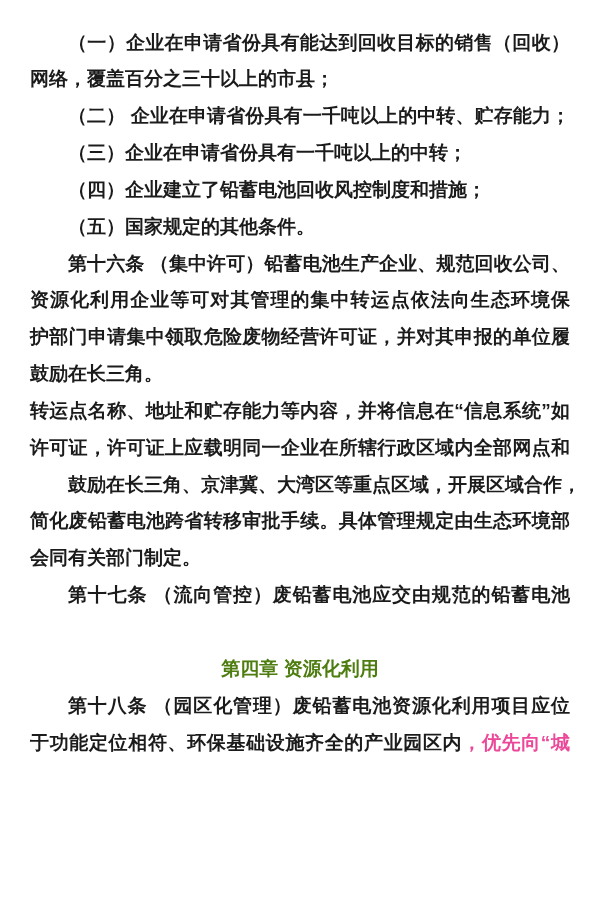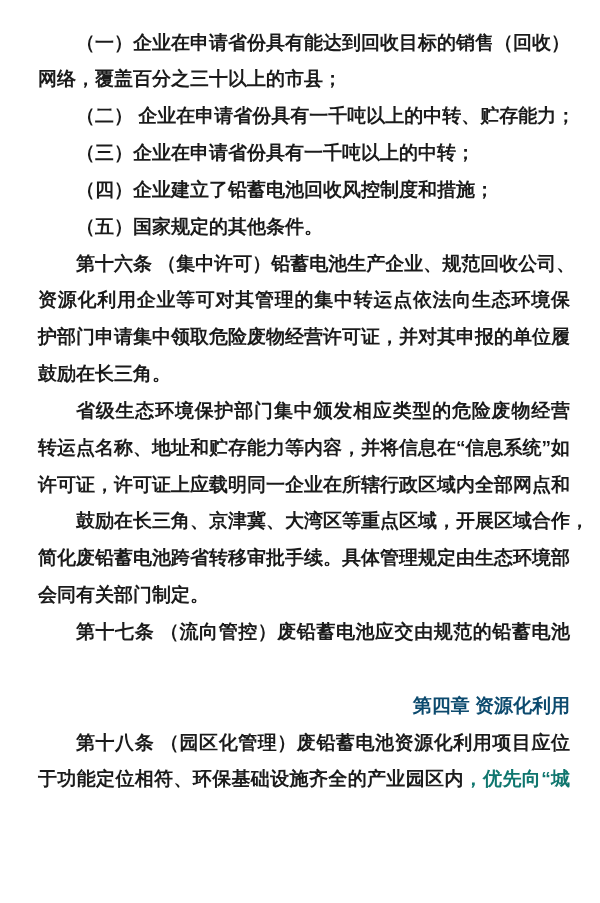--- a/index.html
+++ b/index.html
@@ -17,34 +17,33 @@
     padding: 24.5px 30px 0 30px;
     font-size: 19px;
     overflow: hidden;
   }
   .line {
     display: block;
     height: 36.85px;
     line-height: 36.85px;
     white-space: nowrap;
     text-align: left;
-    margin-left: 8px;
   }
   .line.first { text-indent: 38px; }
   .line.fill  { text-align-last: justify; }
   .chapter-heading {
     display: block;
     height: 36.85px;
     line-height: 36.85px;
     margin-top: 36.85px;
-    text-align: right;
+    text-align: center;
     white-space: nowrap;
-    color: #0c4a6e;
+    color: #4d7c0f;
   }
-  .faded { color: #0f766e; }
+  .faded { color: #ec4899; }
 </style>
 </head>
 <body>
 
 <div class="page">
 
   <div class="line first fill">（一）企业在申请省份具有能达到回收目标的销售（回收）</div>
   <div class="line">网络，覆盖百分之三十以上的市县；</div>
 
   <div class="line first fill">（二） 企业在申请省份具有一千吨以上的中转、贮存能力；</div>
@@ -53,21 +52,20 @@
 
   <div class="line first">（四）企业建立了铅蓄电池回收风控制度和措施；</div>
 
   <div class="line first">（五）国家规定的其他条件。</div>
 
   <div class="line first fill">第十六条 （集中许可）铅蓄电池生产企业、规范回收公司、</div>
   <div class="line fill">资源化利用企业等可对其管理的集中转运点依法向生态环境保</div>
   <div class="line fill">护部门申请集中领取危险废物经营许可证，并对其申报的单位履</div>
   <div class="line">鼓励在长三角。</div>
 
-  <div class="line first fill">省级生态环境保护部门集中颁发相应类型的危险废物经营</div>
   <div class="line fill">转运点名称、地址和贮存能力等内容，并将信息在“信息系统”如</div>
   <div class="line fill">许可证，许可证上应载明同一企业在所辖行政区域内全部网点和</div>
 
   <div class="line first fill">鼓励在长三角、京津冀、大湾区等重点区域，开展区域合作，</div>
   <div class="line fill">简化废铅蓄电池跨省转移审批手续。具体管理规定由生态环境部</div>
   <div class="line">会同有关部门制定。</div>
 
   <div class="line first fill">第十七条 （流向管控）废铅蓄电池应交由规范的铅蓄电池</div>
 
   <div class="chapter-heading">第四章 资源化利用</div>

